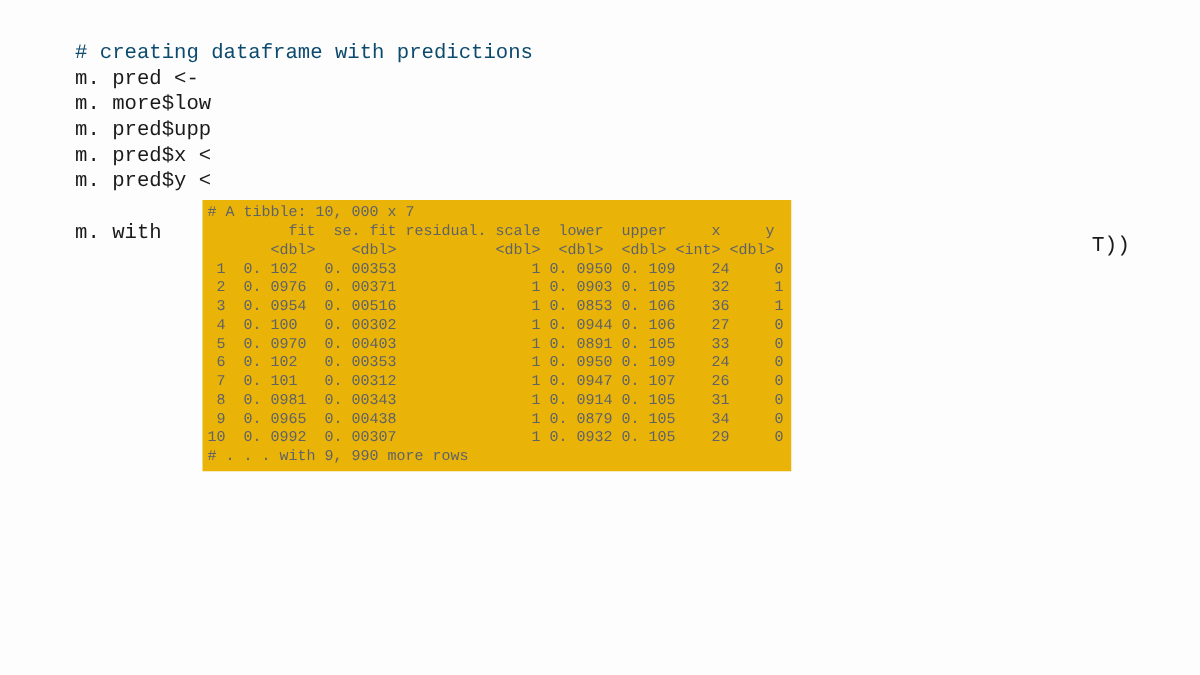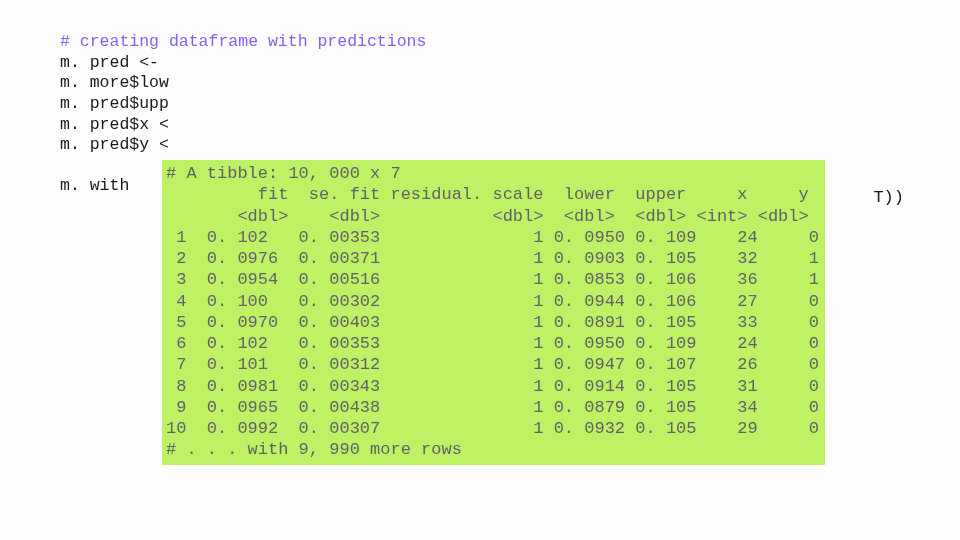--- a/index.html
+++ b/index.html
@@ -29,29 +29,29 @@
   }
   .code-bg {
     font-family: Consolas, "Courier New", monospace;
     font-size: 16.5px;
     line-height: 1.25;
     white-space: pre;
     color: #1a1a1a;
     position: relative;
   }
   .comment {
-    color: #8b5cf6;
+    color: #0c4a6e;
   }
   .tibble-box {
     position: absolute;
     left: 162px;
     top: 160px;
-    background: #bef264;
+    background: #eab308;
     font-family: Consolas, "Courier New", monospace;
-    font-size: 17px;
+    font-size: 12px;
     line-height: 1.25;
     color: #5f6368;
     white-space: pre;
     padding: 3px 6px 4px 4px;
   }
   .trail {
     position: absolute;
     right: 56px;
     top: 188px;
     font-family: Consolas, "Courier New", monospace;

